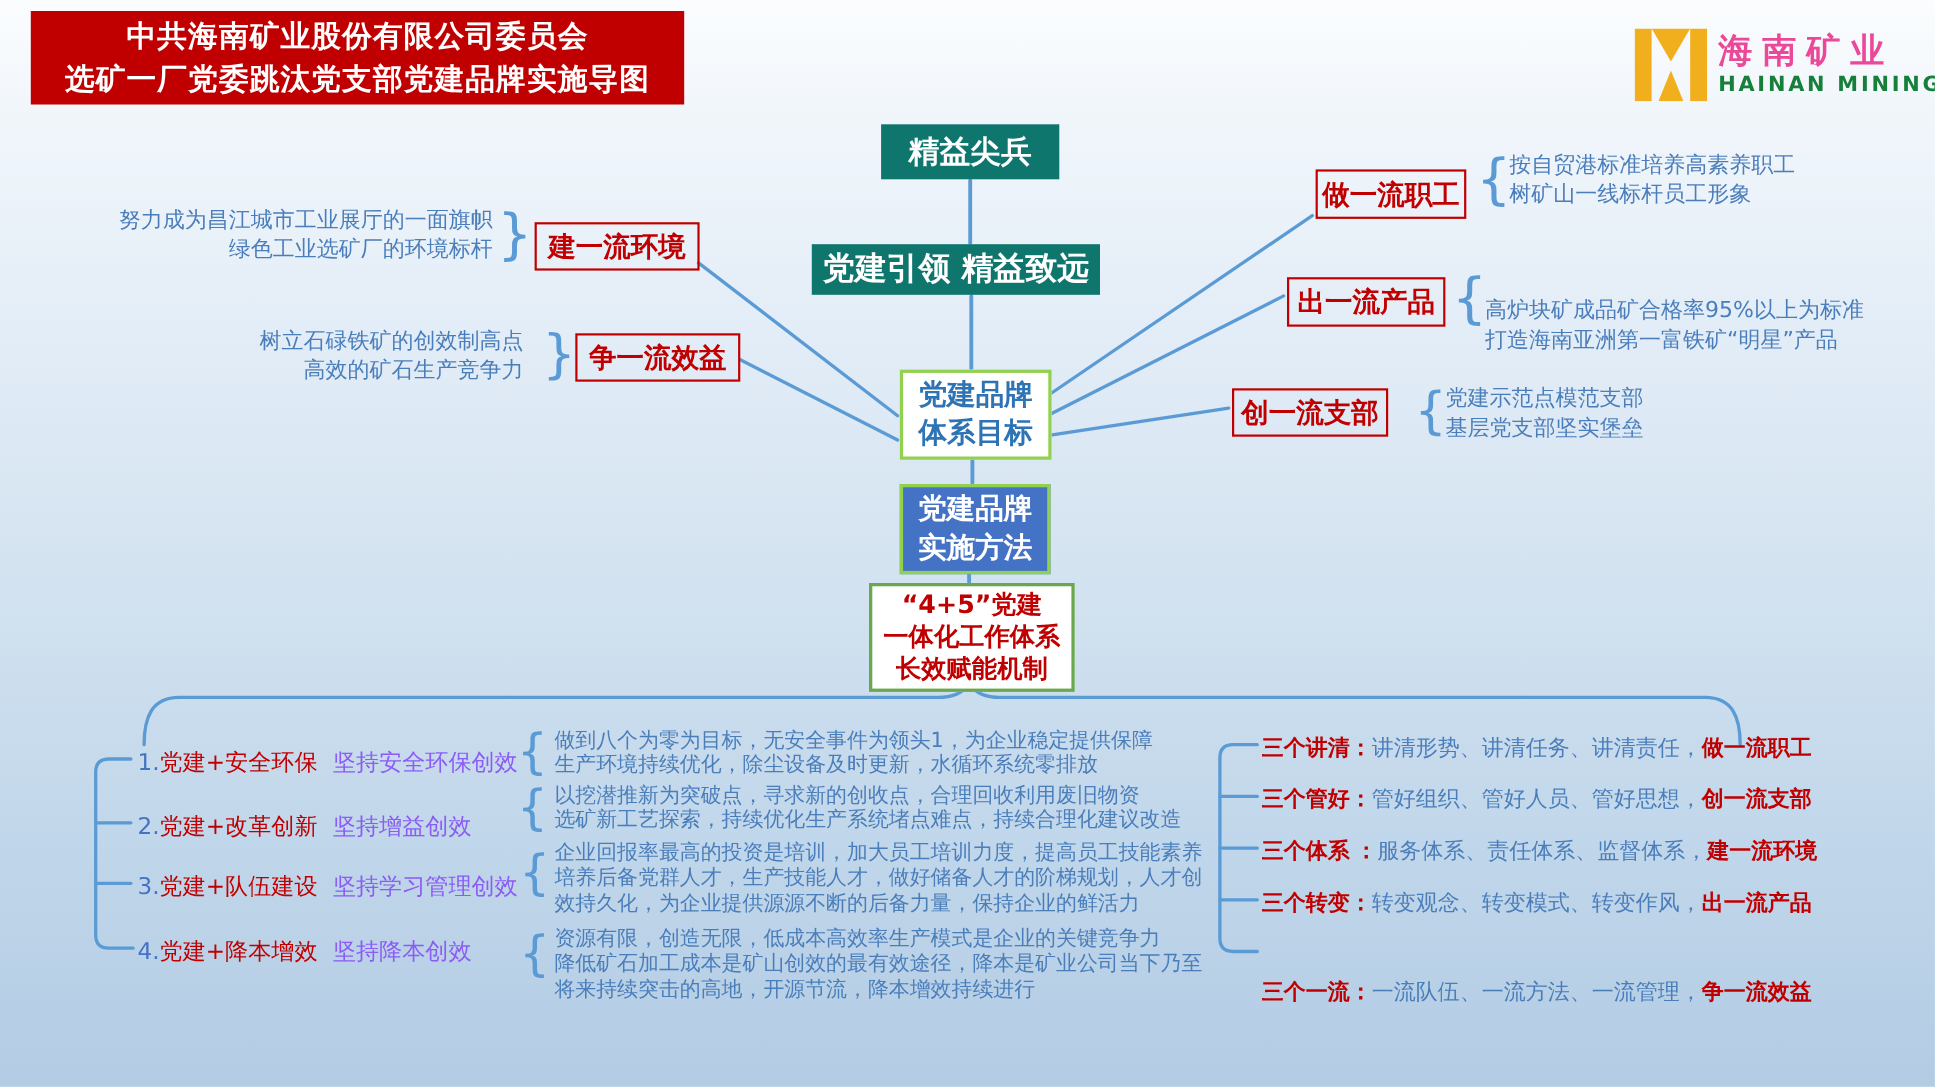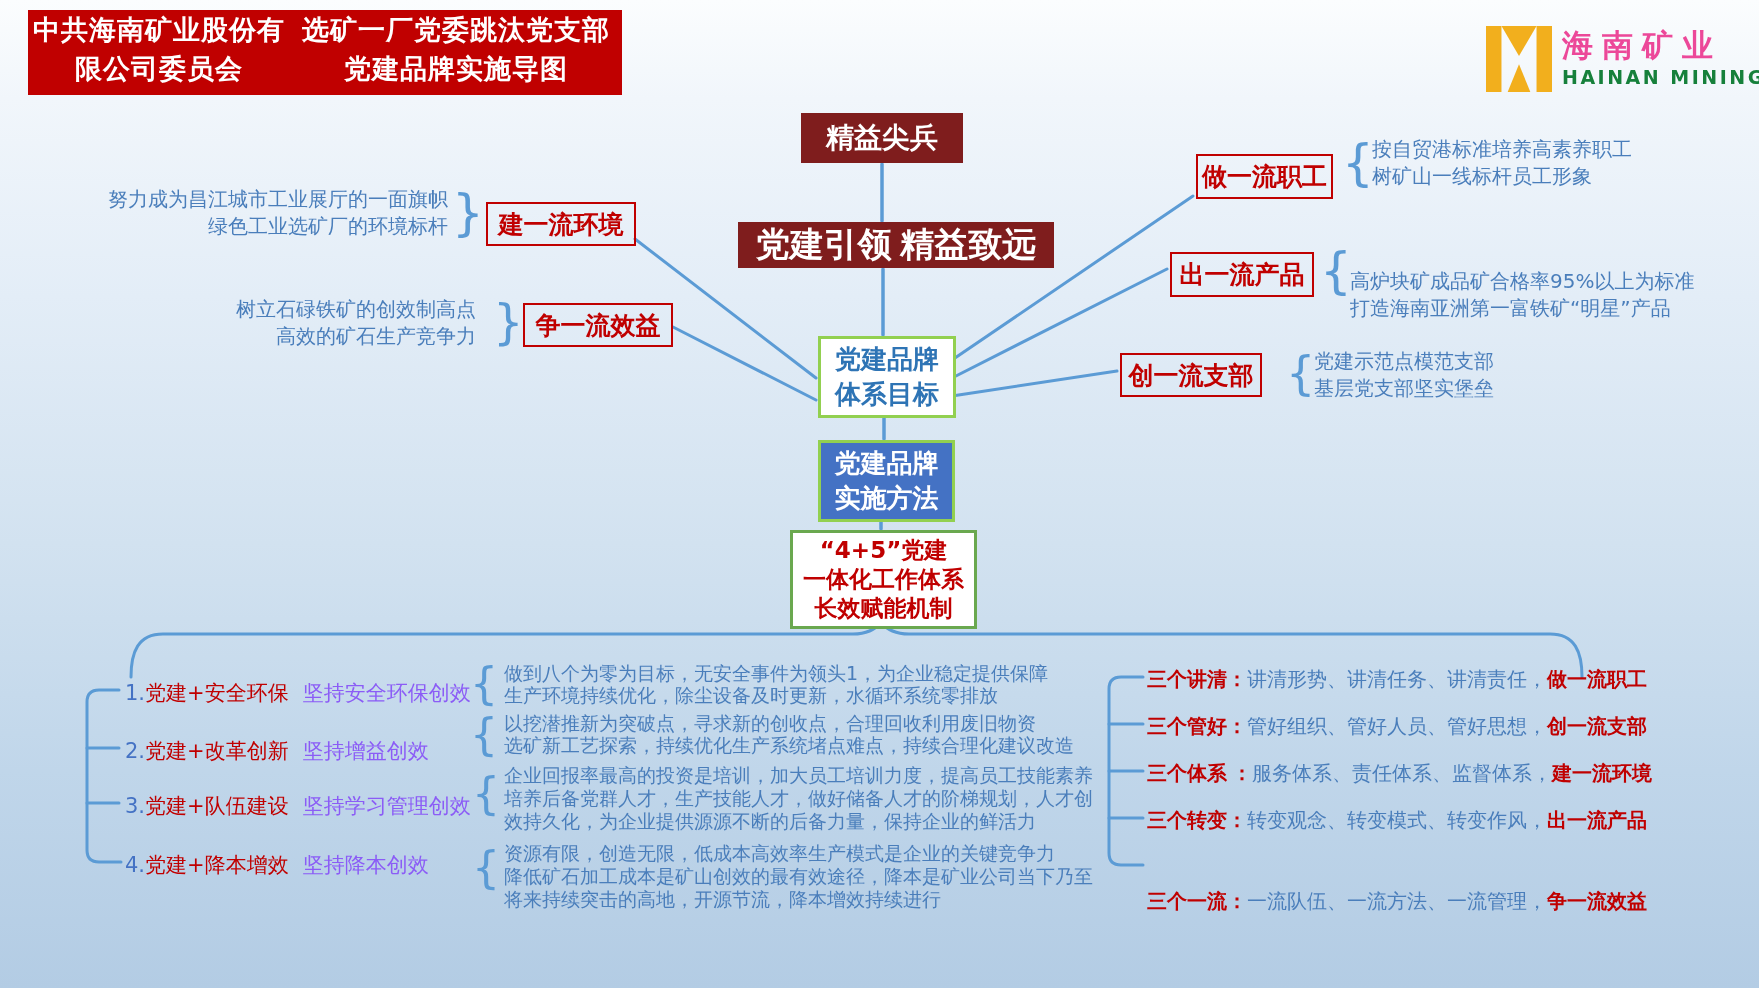--- a/index.html
+++ b/index.html
@@ -4,27 +4,27 @@
 <style>
   html,body{margin:0;padding:0;}
   body{
     width:1759px;height:988px;position:relative;overflow:hidden;
     font-family:"DejaVu Sans","Liberation Sans",sans-serif;
     background:linear-gradient(180deg,#fbfdfe 0%,#f1f6fb 10%,#e3edf7 30%,#d2e2f0 55%,#c0d6ea 78%,#b3cce4 100%);
   }
   .abs{position:absolute;}
   .nowrap{white-space:nowrap;}
   
-  .banner{background:#C00000;color:#fff;text-align:center;display:flex;flex-direction:row;justify-content:center;}
+  .banner{background:#C00000;color:#fff;text-align:center;display:flex;flex-direction:column;justify-content:center;}
   .banner div{font-size:27px;font-weight:bold;line-height:39px;letter-spacing:1px;}
   
   .logo-cn{color:#ec4899;font-size:31px;font-weight:bold;letter-spacing:9px;}
   .logo-en{color:#16803B;font-size:19px;font-weight:bold;letter-spacing:2.5px;}
   
-  .red-fill{background:#7f1d1d;color:#fff;font-weight:bold;display:flex;align-items:center;justify-content:center;}
+  .red-fill{background:#0f766e;color:#fff;font-weight:bold;display:flex;align-items:center;justify-content:center;}
   .goal-node{background:#fff;border:3px solid #92D050;color:#2E74B5;font-weight:bold;display:flex;flex-direction:column;align-items:center;justify-content:center;}
   .method-node{background:#4472C4;border:3px solid #92D050;color:#fff;font-weight:bold;display:flex;flex-direction:column;align-items:center;justify-content:center;}
   .mech-node{background:#fff;border:3px solid #6AA84F;color:#C00000;font-weight:bold;display:flex;flex-direction:column;align-items:center;justify-content:center;}
   .goal-node div,.method-node div{font-size:26px;line-height:35px;}
   .mech-node div{font-size:23px;line-height:29px;}
   
   .red-outline{border:2.5px solid #C00000;color:#C00000;font-weight:bold;display:flex;align-items:center;justify-content:center;font-size:25px;background:transparent;}
   
   .desc{color:#4A7EBB;font-size:20px;line-height:27px;}
   .desc.ra{text-align:right;}
@@ -91,21 +91,21 @@
     <path fill="#F2AF1D" d="M21,64 H43 L32,37 Z"></path>
   </svg>
   <div class="abs logo-cn nowrap" style="left:76px;top:1px;">海南矿业</div>
   <div class="abs logo-en nowrap" style="left:76px;top:42px;">HAINAN MINING</div>
 </div>
 
 <div class="abs red-fill" style="left:801px;top:113px;width:162px;height:50px;font-size:28px;">
   <span>精益尖兵</span>
 </div>
 
-<div class="abs red-fill" style="left:738px;top:222px;width:316px;height:46px;font-size:34px;font-family:Liberation Serif, serif;">
+<div class="abs red-fill" style="left:738px;top:222px;width:262px;height:46px;font-size:29px;">
   <span class="nowrap">党建引领 精益致远</span>
 </div>
 
 <div class="abs goal-node" style="left:818px;top:336px;width:132px;height:76px;">
   <div>党建品牌</div>
   <div>体系目标</div>
 </div>
 
 <div class="abs method-node" style="left:818px;top:440px;width:131px;height:76px;">
   <div>党建品牌</div>

